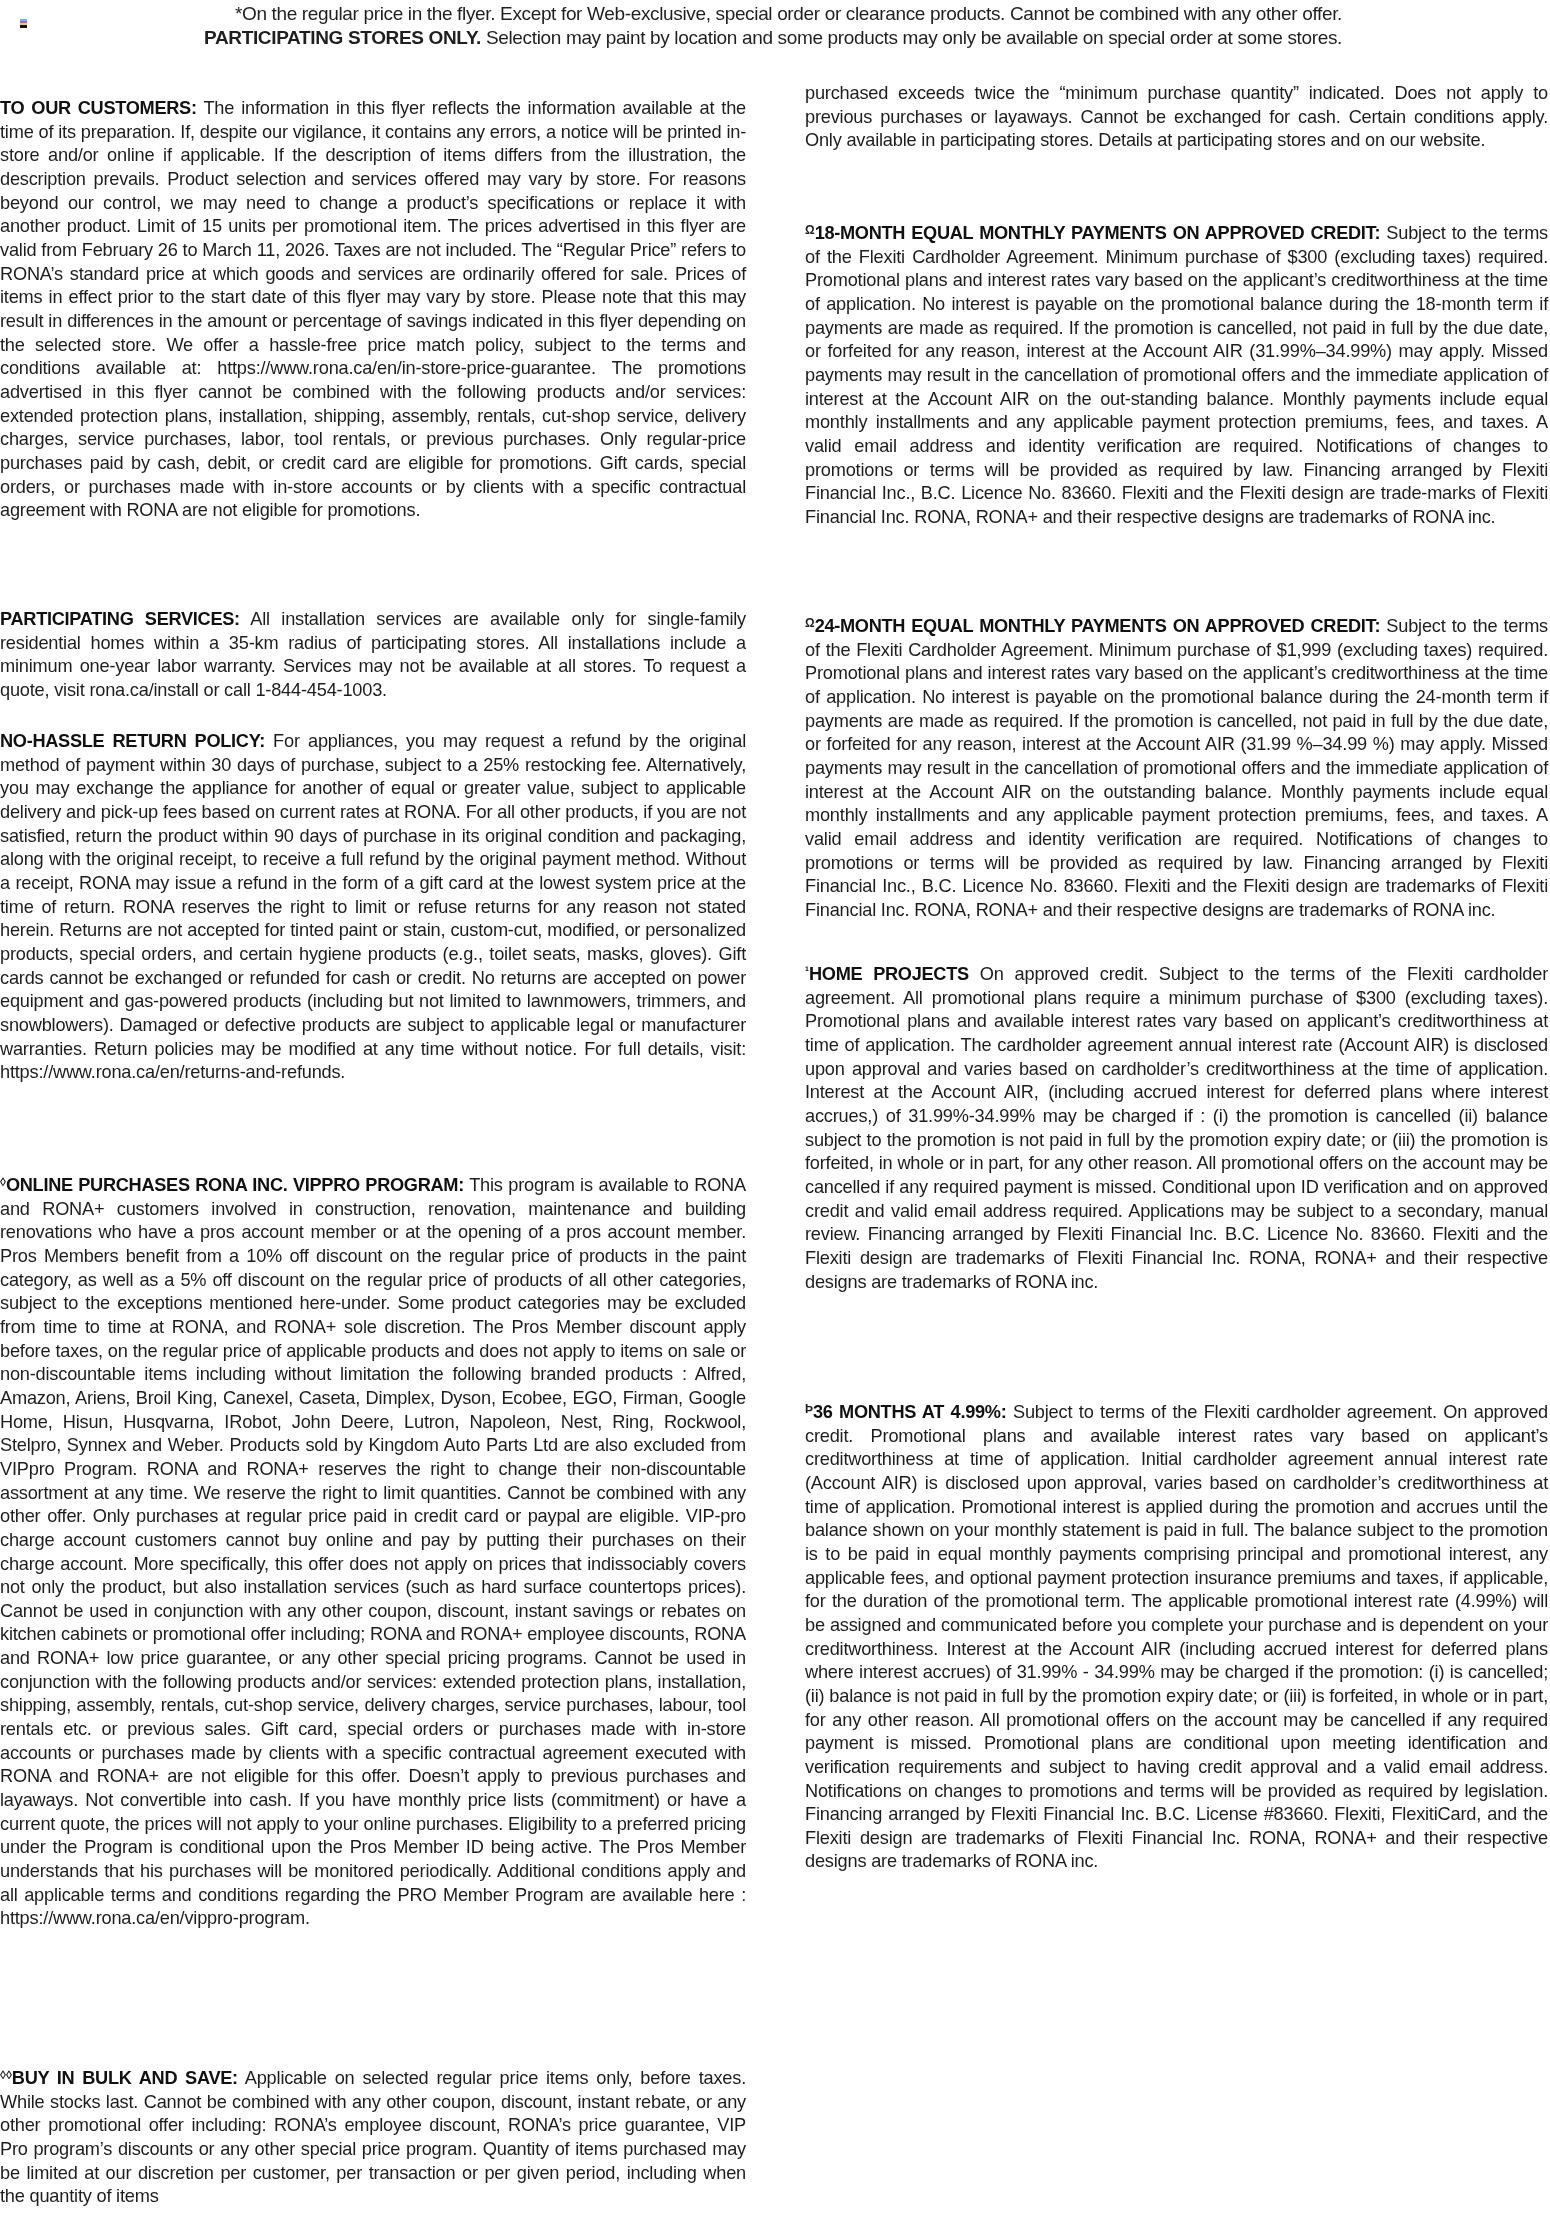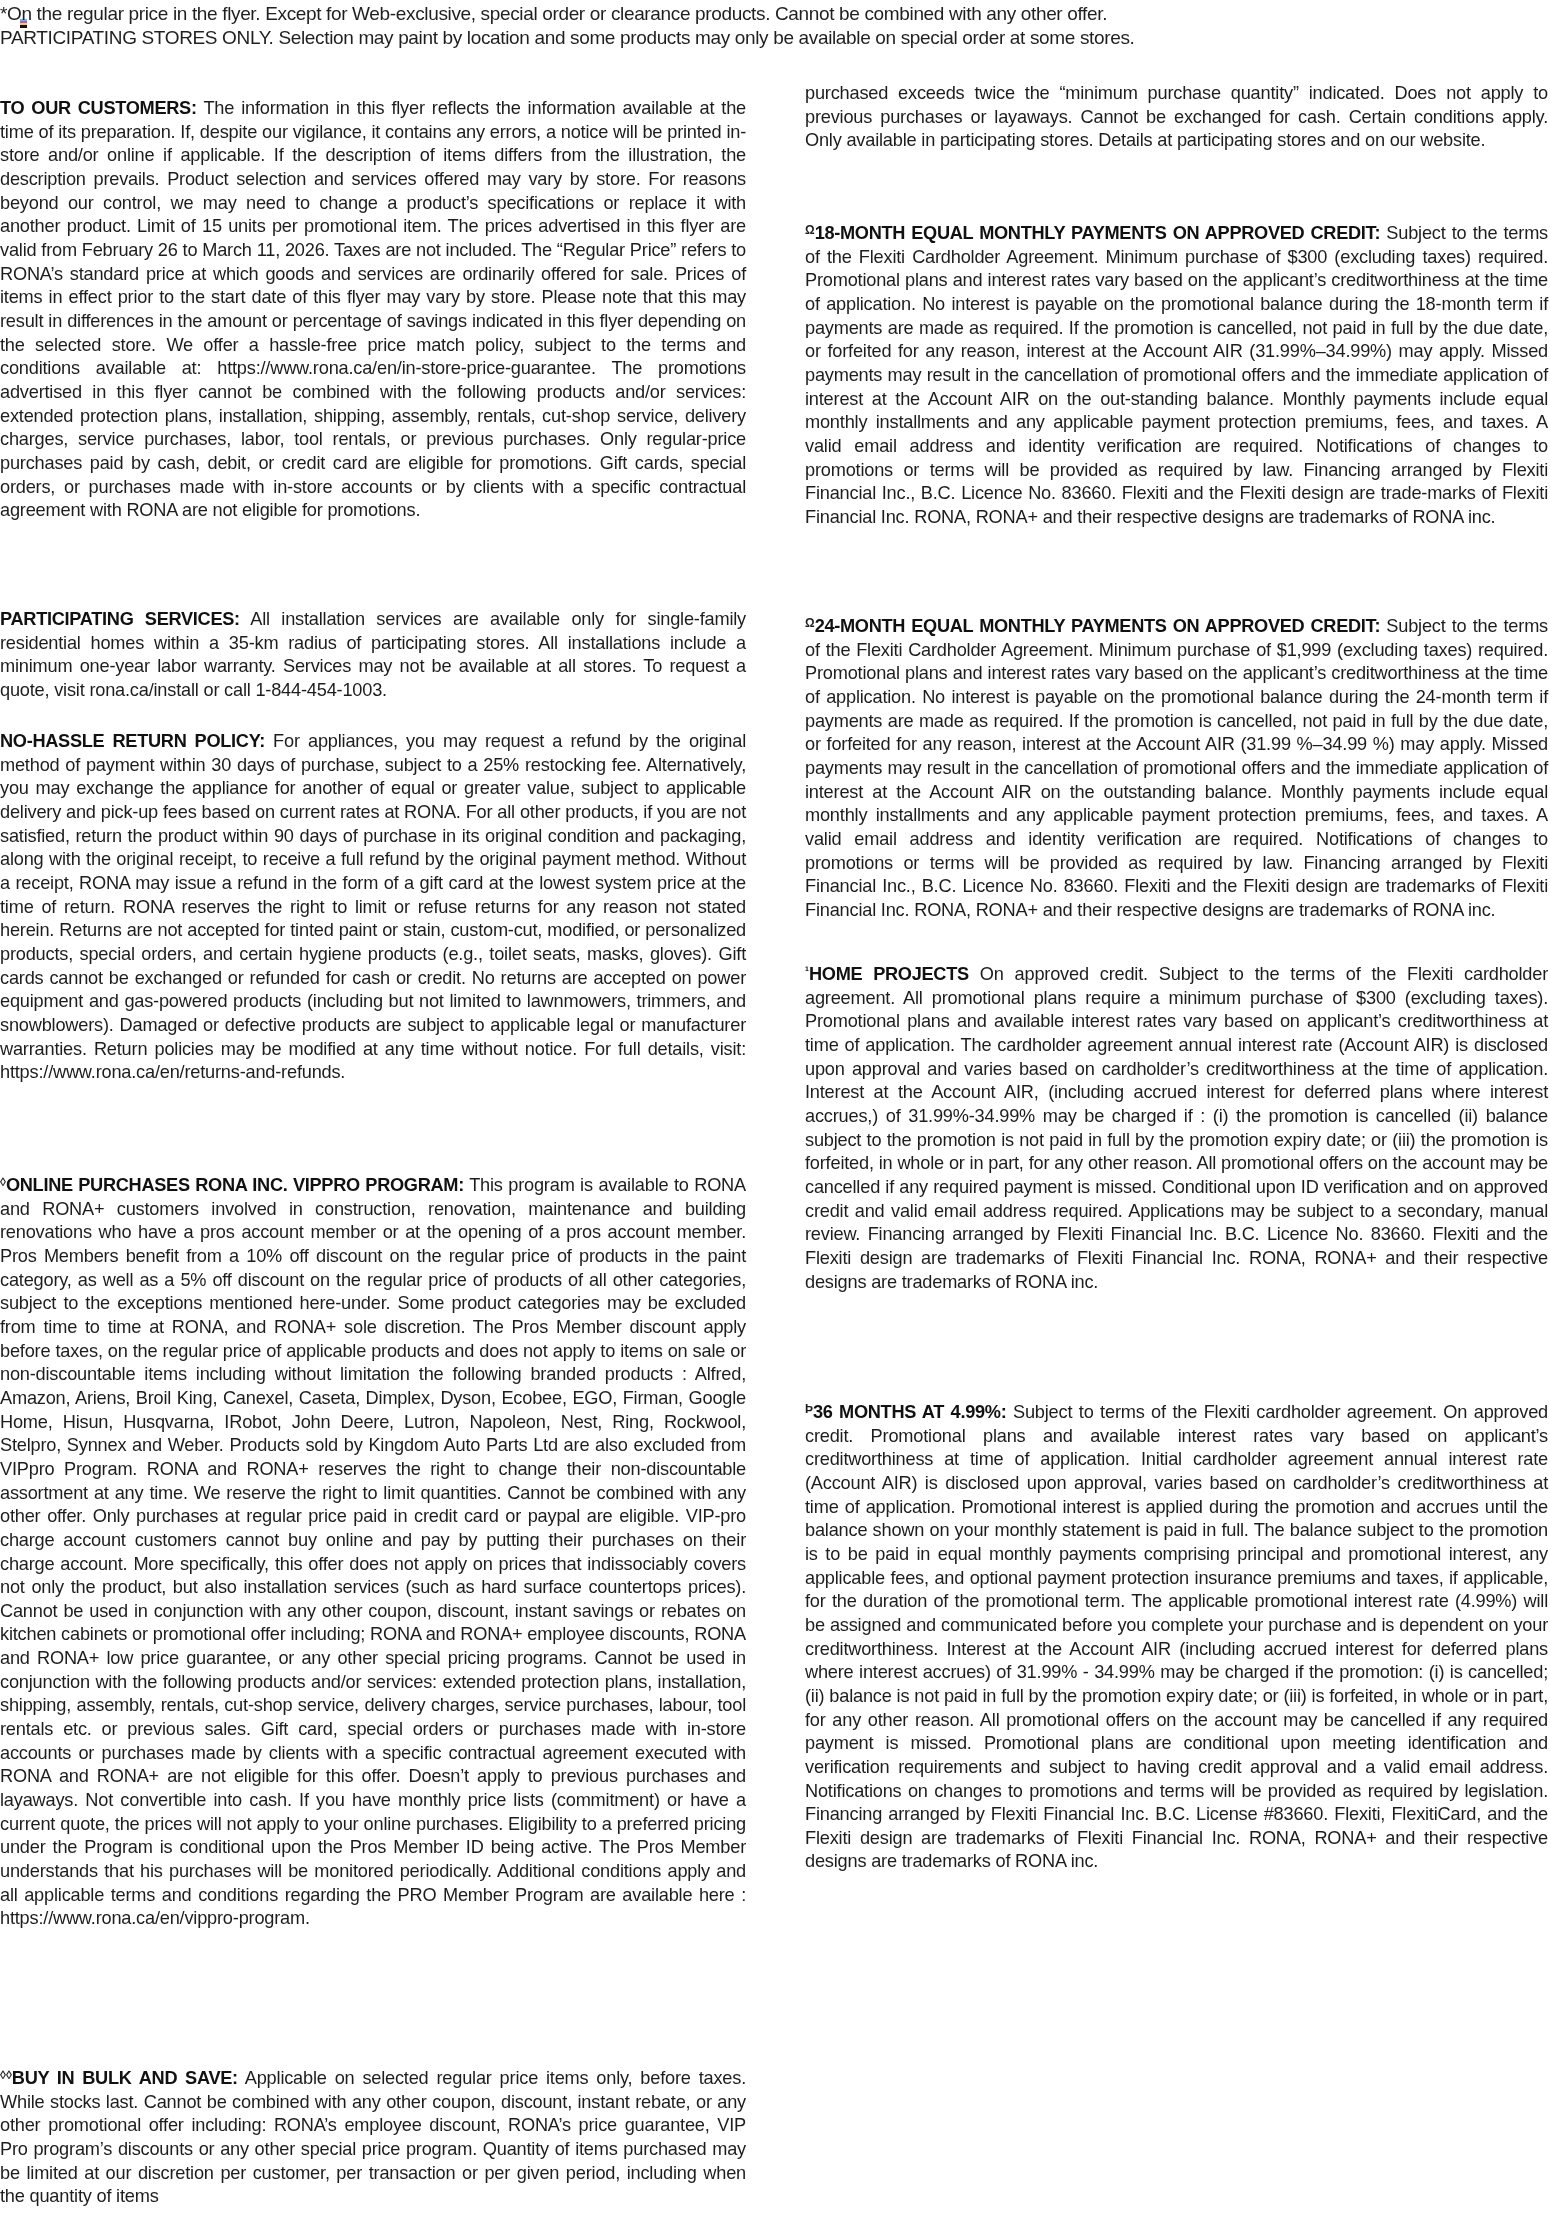--- a/index.html
+++ b/index.html
@@ -8,25 +8,25 @@
     font-family: "Liberation Sans", "DejaVu Sans", sans-serif;
     color: #1d1d1d;
   }
   .reg-mark {
     position: absolute; left: 20px; top: 19px; width: 7px; height: 9px;
     display: flex; flex-direction: column;
   }
   .reg-mark span { display: block; height: 2px; width: 7px; }
   .header {
     position: absolute; left: 0; top: 2px; width: 1342px;
-    text-align: left; font-size: 19px; line-height: 23.6px;
+    text-align: right; font-size: 19px; line-height: 23.6px;
     letter-spacing: -0.35px; color: #1f1f1f;
   }
   .header .line { display: block; }
-  .header b { font-weight: normal; }
+  .header b { font-weight: bold; }
   .col {
     position: absolute; font-size: 18.2px; line-height: 23.65px;
     text-align: justify; letter-spacing: -0.2px;
   }
   .col.left { left: 0; width: 746px; }
   .col.right { left: 805px; width: 743px; }
   .section { position: absolute; left: 0; width: 100%; margin: 0; }
   .section p { margin: 0; text-align: justify; text-align-last: left; }
   .section .title { font-weight: bold; color: #111; letter-spacing: -0.3px; margin-top: 22px; }
   .section .mark { font-weight: bold; font-size: 12px; vertical-align: 5px; letter-spacing: 0; }

